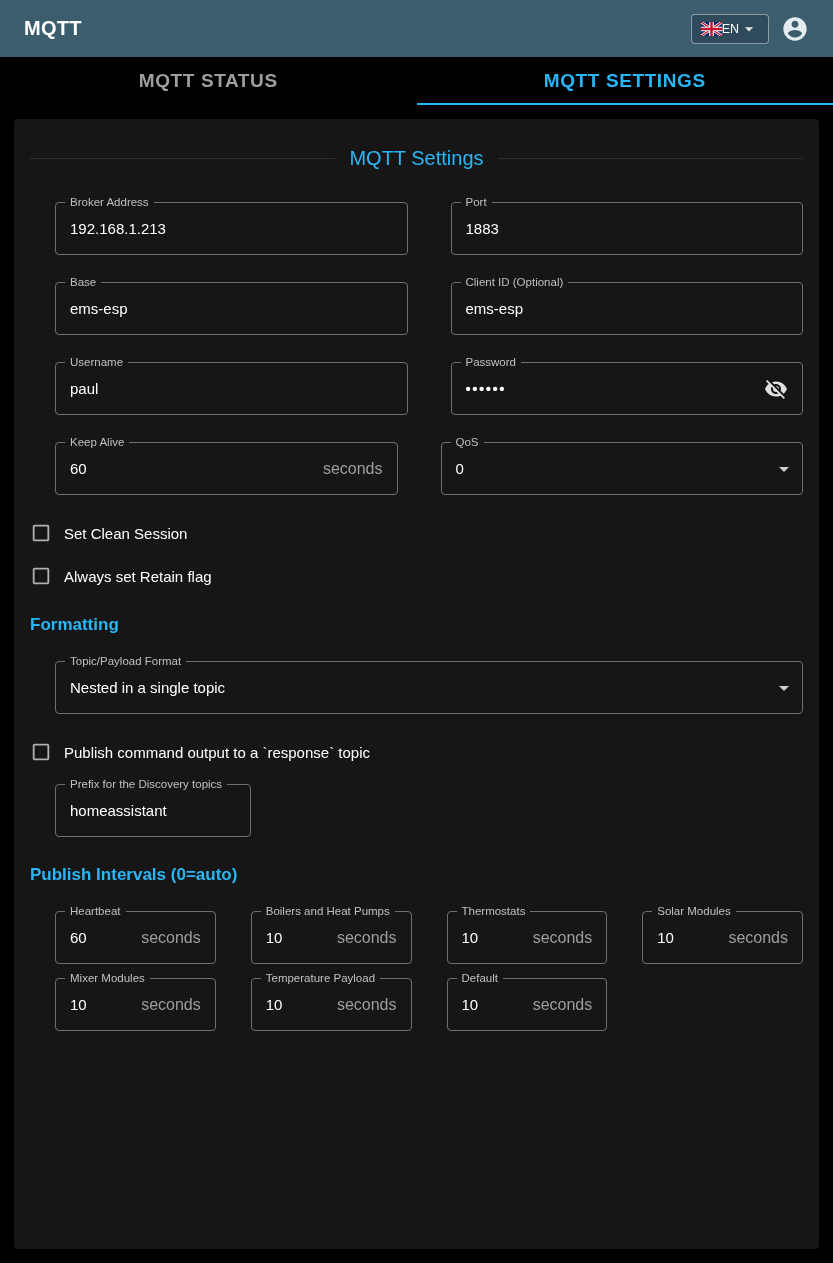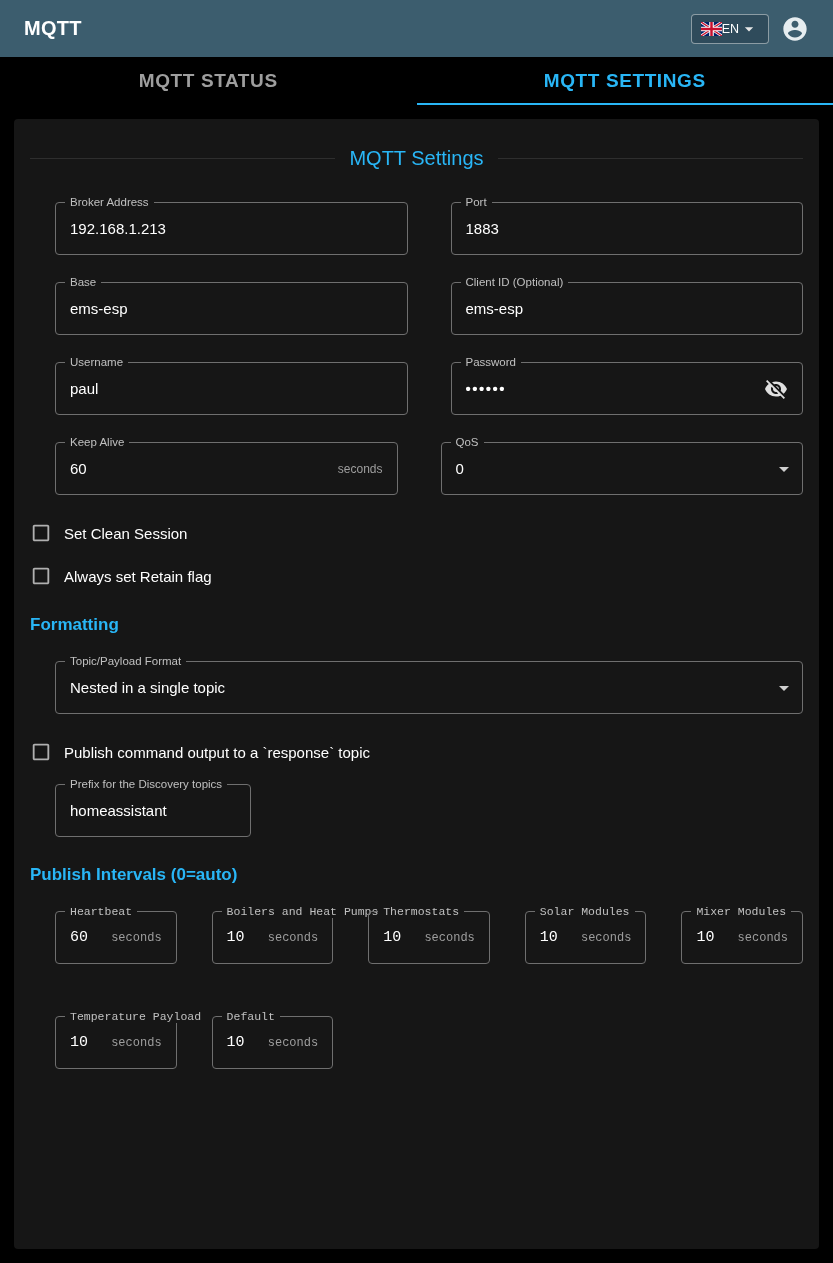--- a/index.html
+++ b/index.html
@@ -80,42 +80,41 @@
   }
   .flabel {
     position: absolute; top: -7px; left: 9px;
     background: var(--card-bg, #161616);
     padding: 0 5px;
     font-size: 11.5px; color: #c0c0c0;
     white-space: nowrap;
   }
   .fvalue { font-size: 15px; color: #fff; text-align: center; }
   .fvalue.dots { letter-spacing: 1.5px; font-weight: 700; }
-  .fsuffix { margin-left: auto; color: #9e9e9e; font-size: 12px; }
+  .fsuffix { margin-left: auto; color: #9e9e9e; font-size: 16px; }
   .select { cursor: pointer; padding-right: 34px; }
   .select-caret { position: absolute; right: 6px; top: 50%; transform: translateY(-50%); display: flex; }
   .eye-btn { margin-left: auto; background: none; border: none; padding: 0; display: flex; cursor: pointer; }
 
   .w-prefix { flex: 0 0 196px !important; }
   .w-entity { flex: 0 0 242px !important; }
   .frow.start { justify-content: flex-start; gap: 22px; }
 
   
   .section-heading {
     color: var(--accent, #29b6f6);
     font-size: 17px; font-weight: 700;
     margin: 28px 0 26px;
   }
 
   
   .igrid {
     display: grid;
-    grid-template-columns: repeat(5, 1fr);
-    gap: 52px 10px;
-    font-family: Liberation Mono, monospace;
+    grid-template-columns: repeat(4, 1fr);
+    gap: 14px 10px;
   }
 </style>
 </head>
 <body>
 
 <header class="appbar">
   <div class="app-title">MQTT</div>
   <div class="appbar-right">
     <button class="lang-btn">
       <span style="display:flex;">

